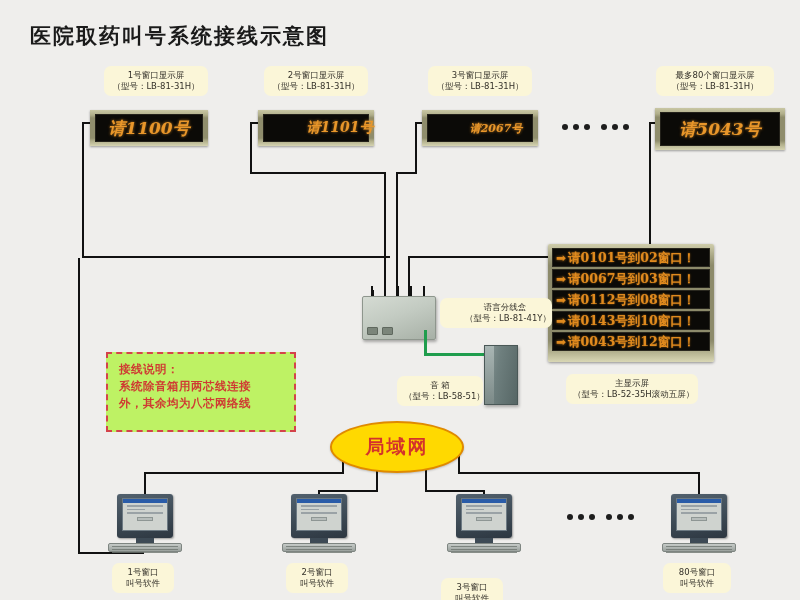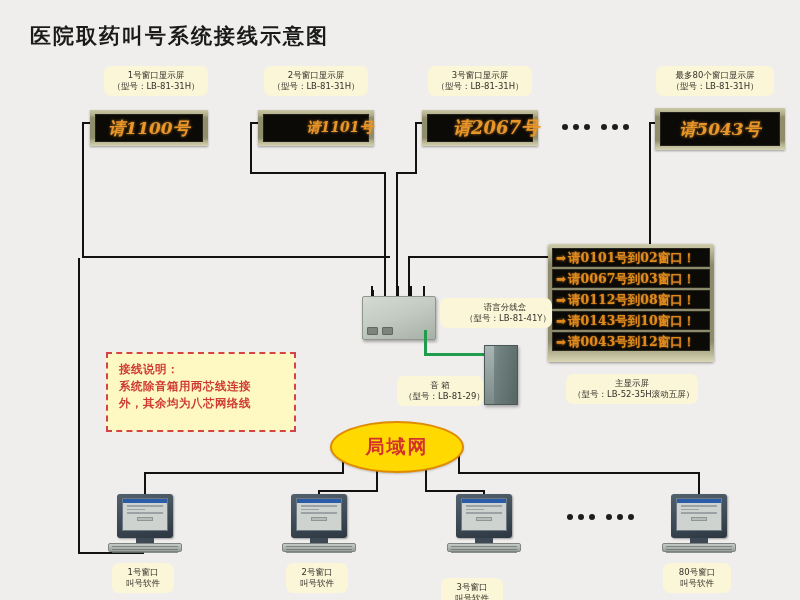--- a/index.html
+++ b/index.html
@@ -120,21 +120,21 @@
     box-shadow:1px 2px 3px rgba(0,0,0,.3);
   }
   .speaker .face{
     position:absolute;left:0;top:0;width:9px;height:100%;
     background:linear-gradient(180deg,#a9b6b4,#7c8a88);
   }
 
   
   .note{
     position:absolute;
-    background:#fef9c3;
+    background:#bef264;
     border:2px dashed #d4434a;
     color:#cf3b33;
     font-size:11.5px;
     line-height:17px;
     padding:7px 9px 6px 11px;
     box-sizing:border-box;
     font-weight:bold;
     letter-spacing:.5px;
   }
 
@@ -266,21 +266,21 @@
   </div>
 
   <div class="led" style="left:258px;top:110px;width:116px;height:36px;">
     <div class="screen">
       <span class="txt" style="font-size:14px;padding-left:48px;">请1101号</span>
     </div>
   </div>
 
   <div class="led" style="left:422px;top:110px;width:116px;height:36px;">
     <div class="screen">
-      <span class="txt" style="font-size:18px;padding-left:32px;">请2067号</span>
+      <span class="txt" style="font-size:11px;padding-left:32px;">请2067号</span>
     </div>
   </div>
 
   <div class="led" style="left:655px;top:108px;width:130px;height:42px;">
     <div class="screen">
       <span class="txt" style="font-size:17px;">请5043号</span>
     </div>
   </div>
 
   <div class="dots" style="left:562px;top:124px;">
@@ -338,21 +338,21 @@
 
   <div class="wire v green" style="left:424px;top:330px;height:25px;width:3px;"></div>
   <div class="wire h green" style="left:424px;top:353px;width:60px;height:3px;"></div>
 
   <div class="speaker" style="left:484px;top:345px;width:32px;height:58px;">
     <div class="face"></div>
   </div>
 
   <div class="tag" style="left:397px;top:376px;width:86px;">
     <span>音  箱</span>
-    <span class="l2">（型号：LB-81-29）</span>
+    <span class="l2">（型号：LB-58-51）</span>
   </div>
 
   <div class="note" style="left:106px;top:352px;width:190px;height:80px;">
     <div>接线说明：</div>
     <div>系统除音箱用两芯线连接</div>
     <div>外，其余均为八芯网络线</div>
   </div>
 
   <div class="lan" style="left:330px;top:421px;width:130px;height:48px;">
     <span>局域网</span>

